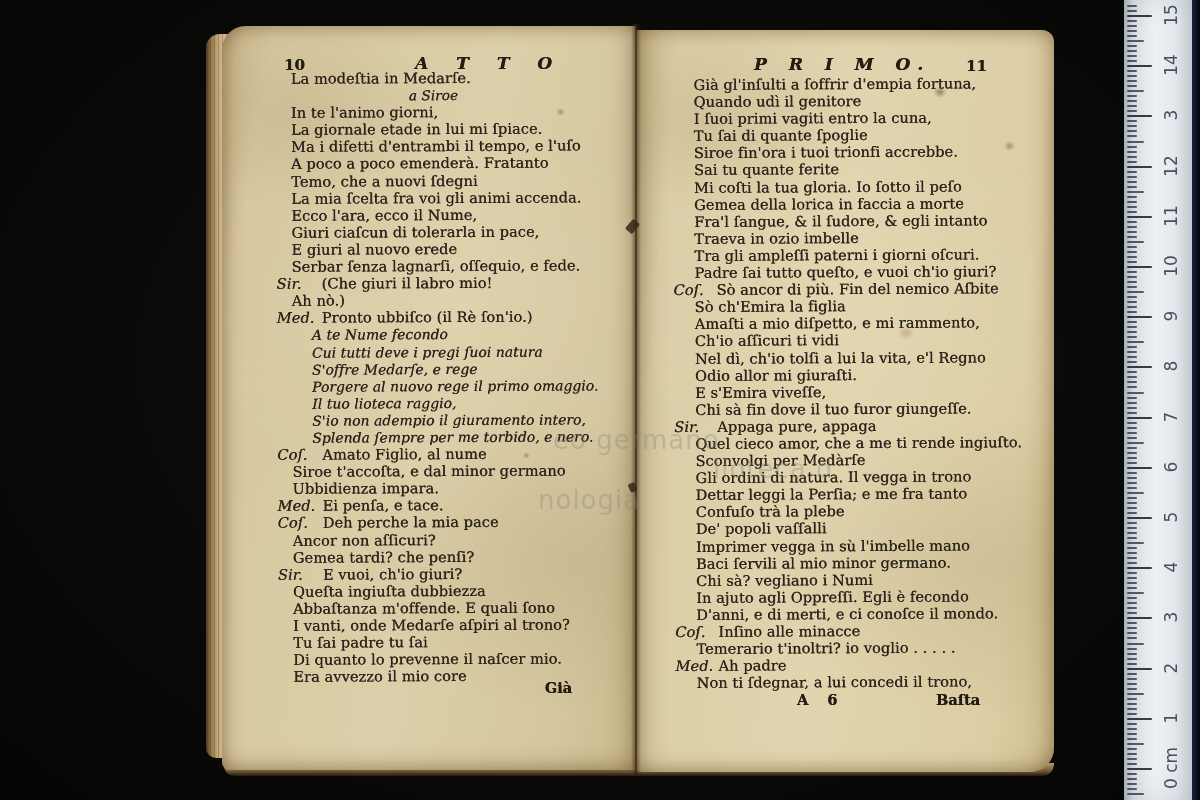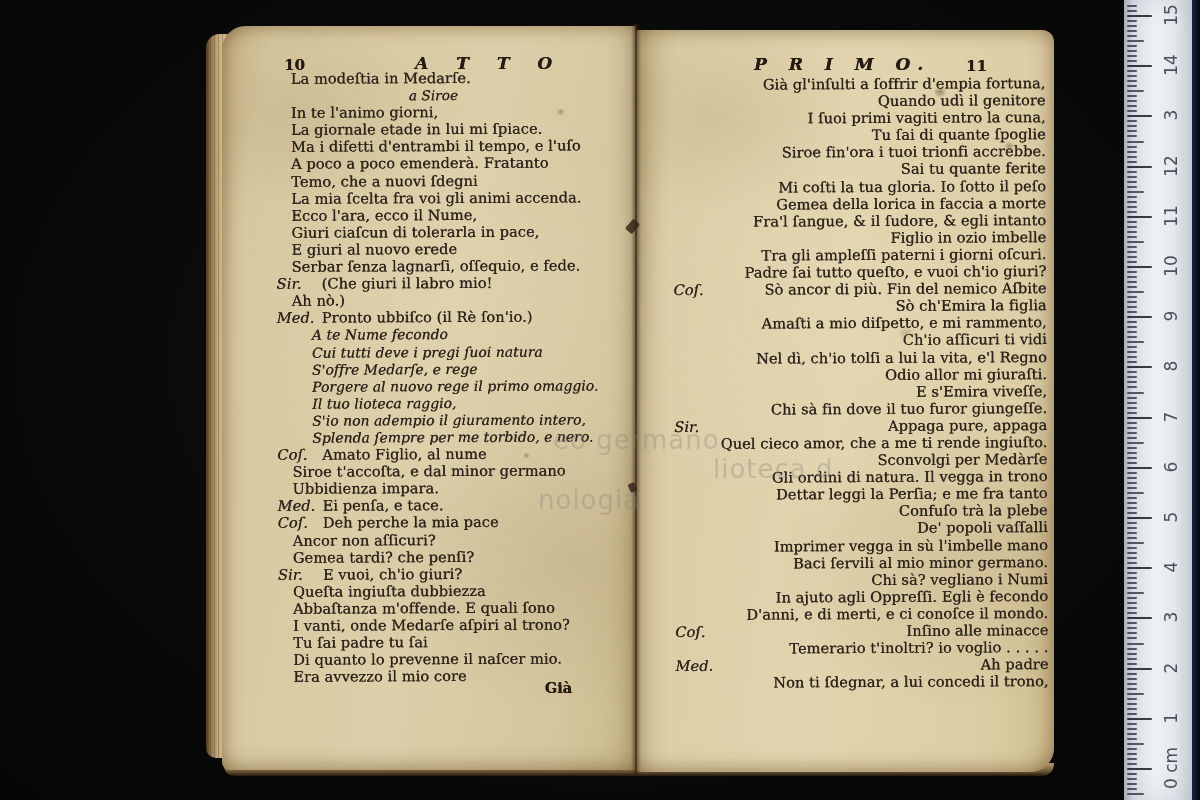--- a/index.html
+++ b/index.html
@@ -23,21 +23,21 @@
          box-shadow: inset -18px 0 24px -14px rgba(80,55,20,.40),
                      inset 14px 0 18px -10px rgba(115,80,40,.45),
                      inset 0 -16px 22px -14px rgba(105,75,35,.45),
                      inset 0 14px 18px -12px rgba(105,75,35,.35);}
   .page.right{left:428px;top:6px;width:418px;height:742px;
          border-radius:2px 12px 24px 4px;
          background:linear-gradient(95deg,#c9b88c 0%,#dbcda6 9%,#e1d4ae 48%,#dccda4 86%,#ccbc8f 100%);
          box-shadow: inset 18px 0 26px -14px rgba(80,55,20,.45),
                      inset -14px 0 20px -10px rgba(115,80,40,.42),
                      inset 0 -14px 20px -12px rgba(105,75,35,.40),
-                     inset 0 14px 18px -12px rgba(105,75,35,.30); text-align: right;}
+                     inset 0 14px 18px -12px rgba(105,75,35,.30);}
   .page::before{content:"";position:absolute;inset:0;border-radius:inherit;pointer-events:none;
          background:radial-gradient(140px 90px at 18% 12%, rgba(120,90,50,.10), transparent),
                     radial-gradient(220px 150px at 85% 72%, rgba(120,90,50,.12), transparent),
                     radial-gradient(320px 220px at 55% 38%, rgba(255,250,230,.09), transparent);}
   .gutter{position:absolute;left:423px;top:0;width:10px;height:100%;z-index:3;
          background:linear-gradient(90deg, rgba(60,40,15,0) 0%, rgba(60,40,15,.45) 38%,
                     #2e1f0c 50%, rgba(60,40,15,.42) 62%, rgba(60,40,15,0) 100%);}
   .flaw{position:absolute;z-index:4;background:#35261a;opacity:.85;border-radius:2px;}
   .flaw.f1{left:420px;top:196px;width:9px;height:13px;transform:rotate(40deg);}
   .flaw.f2{left:421px;top:459px;width:7px;height:9px;transform:rotate(-25deg);}
@@ -152,21 +152,21 @@
       <div class="textblock tb-right" id="right-lines">
           <div class="line"><span class="tx">Già gl'inſulti a ſoffrir d'empia fortuna,</span></div>
           <div class="line"><span class="tx">Quando udì il genitore</span></div>
           <div class="line"><span class="tx">I ſuoi primi vagiti entro la cuna,</span></div>
           <div class="line"><span class="tx">Tu ſai di quante ſpoglie</span></div>
           <div class="line"><span class="tx">Siroe fin'ora i tuoi trionfi accrebbe.</span></div>
           <div class="line"><span class="tx">Sai tu quante ferite</span></div>
           <div class="line"><span class="tx">Mi coſti la tua gloria. Io ſotto il peſo</span></div>
           <div class="line"><span class="tx">Gemea della lorica in faccia a morte</span></div>
           <div class="line"><span class="tx">Fra'l ſangue, &amp; il ſudore, &amp; egli intanto</span></div>
-          <div class="line"><span class="tx">Figlio in ozio imbelle</span></div>
+          <div class="line"><span class="tx">Traeva in ozio imbelle</span></div>
           <div class="line"><span class="tx">Tra gli ampleſſi paterni i giorni oſcuri.</span></div>
           <div class="line"><span class="tx">Padre ſai tutto queſto, e vuoi ch'io giuri?</span></div>
           <div class="line spk"><span class="sp">Coſ.</span><span class="tx">Sò ancor di più. Fin del nemico Aſbite</span></div>
           <div class="line"><span class="tx">Sò ch'Emira la figlia</span></div>
           <div class="line"><span class="tx">Amaſti a mio diſpetto, e mi rammento,</span></div>
           <div class="line"><span class="tx">Ch'io aſſicuri ti vidi</span></div>
           <div class="line"><span class="tx">Nel dì, ch'io tolſi a lui la vita, e'l Regno</span></div>
           <div class="line"><span class="tx">Odio allor mi giuraſti.</span></div>
           <div class="line"><span class="tx">E s'Emira viveſſe,</span></div>
           <div class="line"><span class="tx">Chi sà fin dove il tuo furor giungeſſe.</span></div>
@@ -180,20 +180,24 @@
           <div class="line"><span class="tx">Imprimer vegga in sù l'imbelle mano</span></div>
           <div class="line"><span class="tx">Baci ſervili al mio minor germano.</span></div>
           <div class="line"><span class="tx">Chi sà? vegliano i Numi</span></div>
           <div class="line"><span class="tx">In ajuto agli Oppreſſi. Egli è fecondo</span></div>
           <div class="line"><span class="tx">D'anni, e di merti, e ci conoſce il mondo.</span></div>
           <div class="line spk"><span class="sp">Coſ.</span><span class="tx">Inſino alle minacce</span></div>
           <div class="line"><span class="tx">Temerario t'inoltri? io voglio . . . . .</span></div>
           <div class="line spk"><span class="sp">Med.</span><span class="tx">Ah padre</span></div>
           <div class="line"><span class="tx">Non ti ſdegnar, a lui concedi il trono,</span></div>
         </div>
+      <div class="bottomrow">
+        <span class="signature">A 6</span>
+        <span class="cw-right">Baſta</span>
+      </div>
     </div>
 
     <div class="gutter"></div>
     <div class="flaw f1"></div>
     <div class="flaw f2"></div>
   </div>
 
   <div class="spot s1"></div>
   <div class="spot s2"></div>
   <div class="spot s3"></div>

